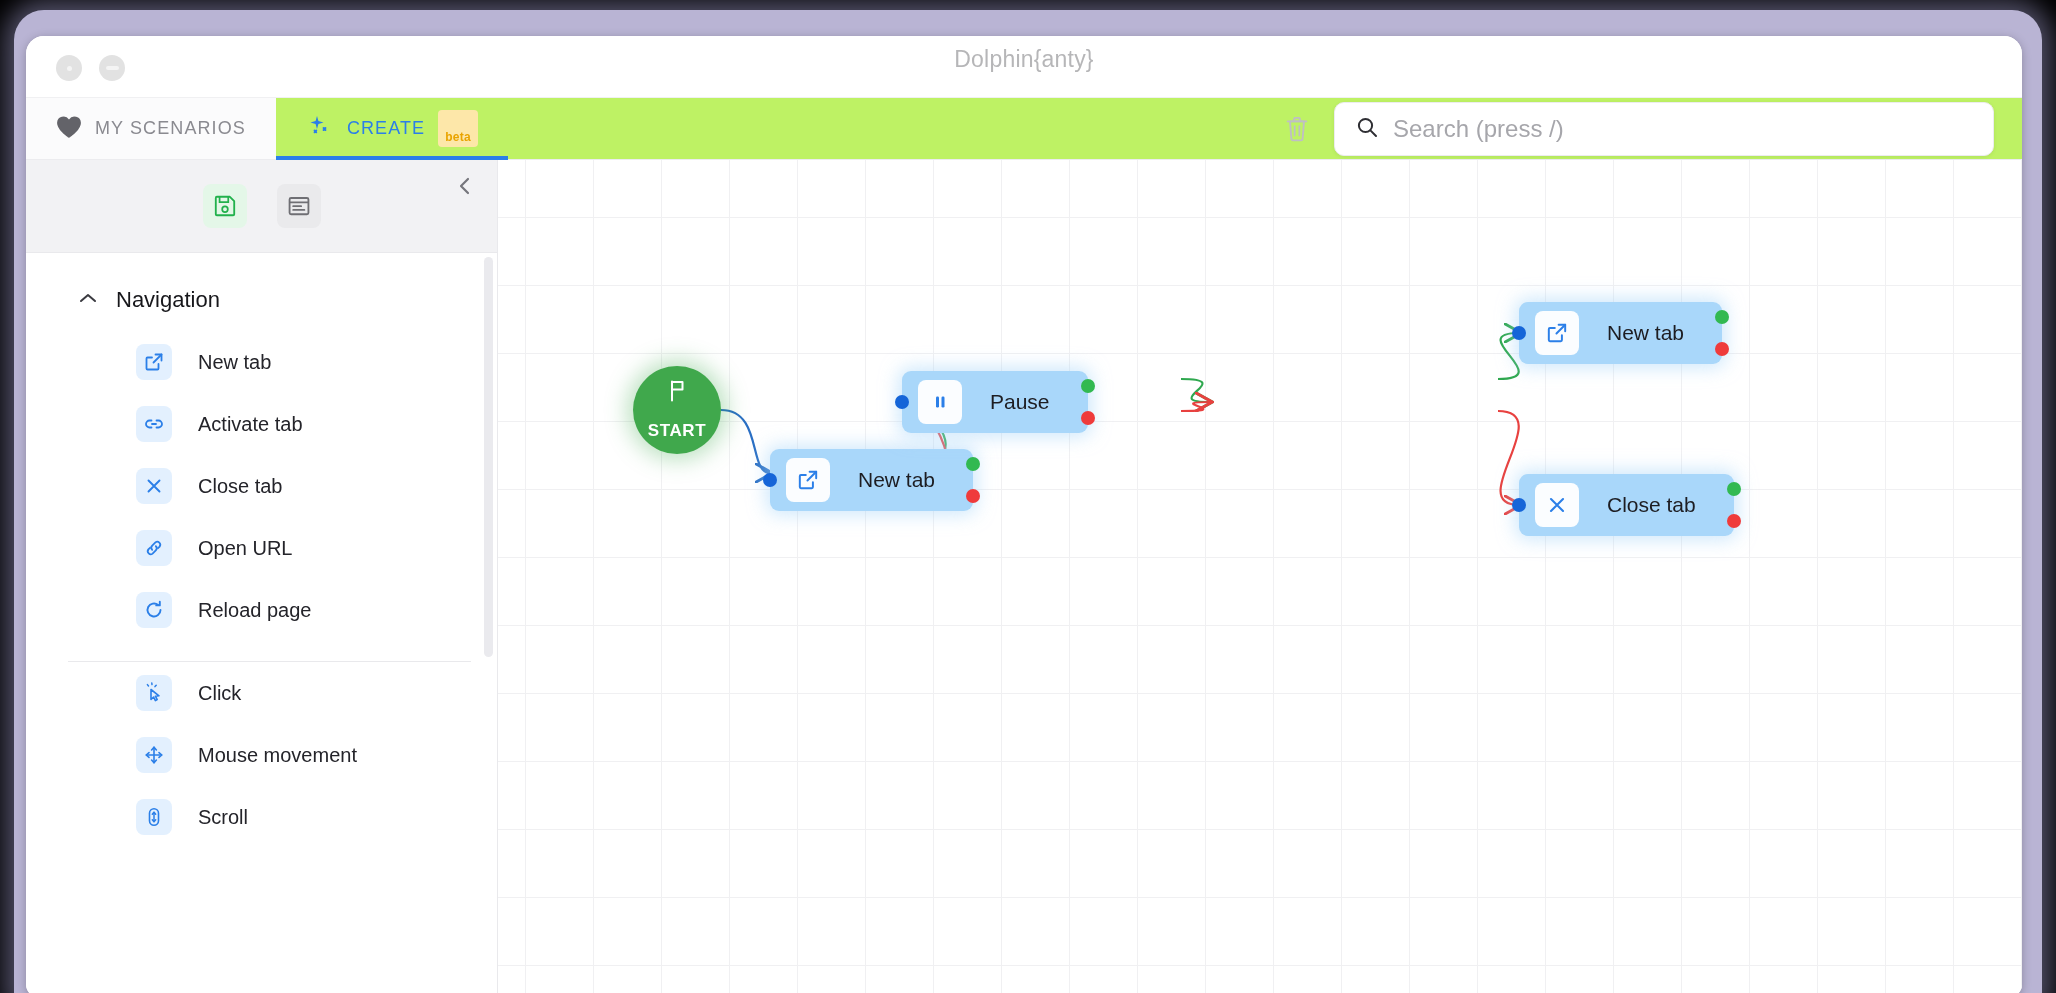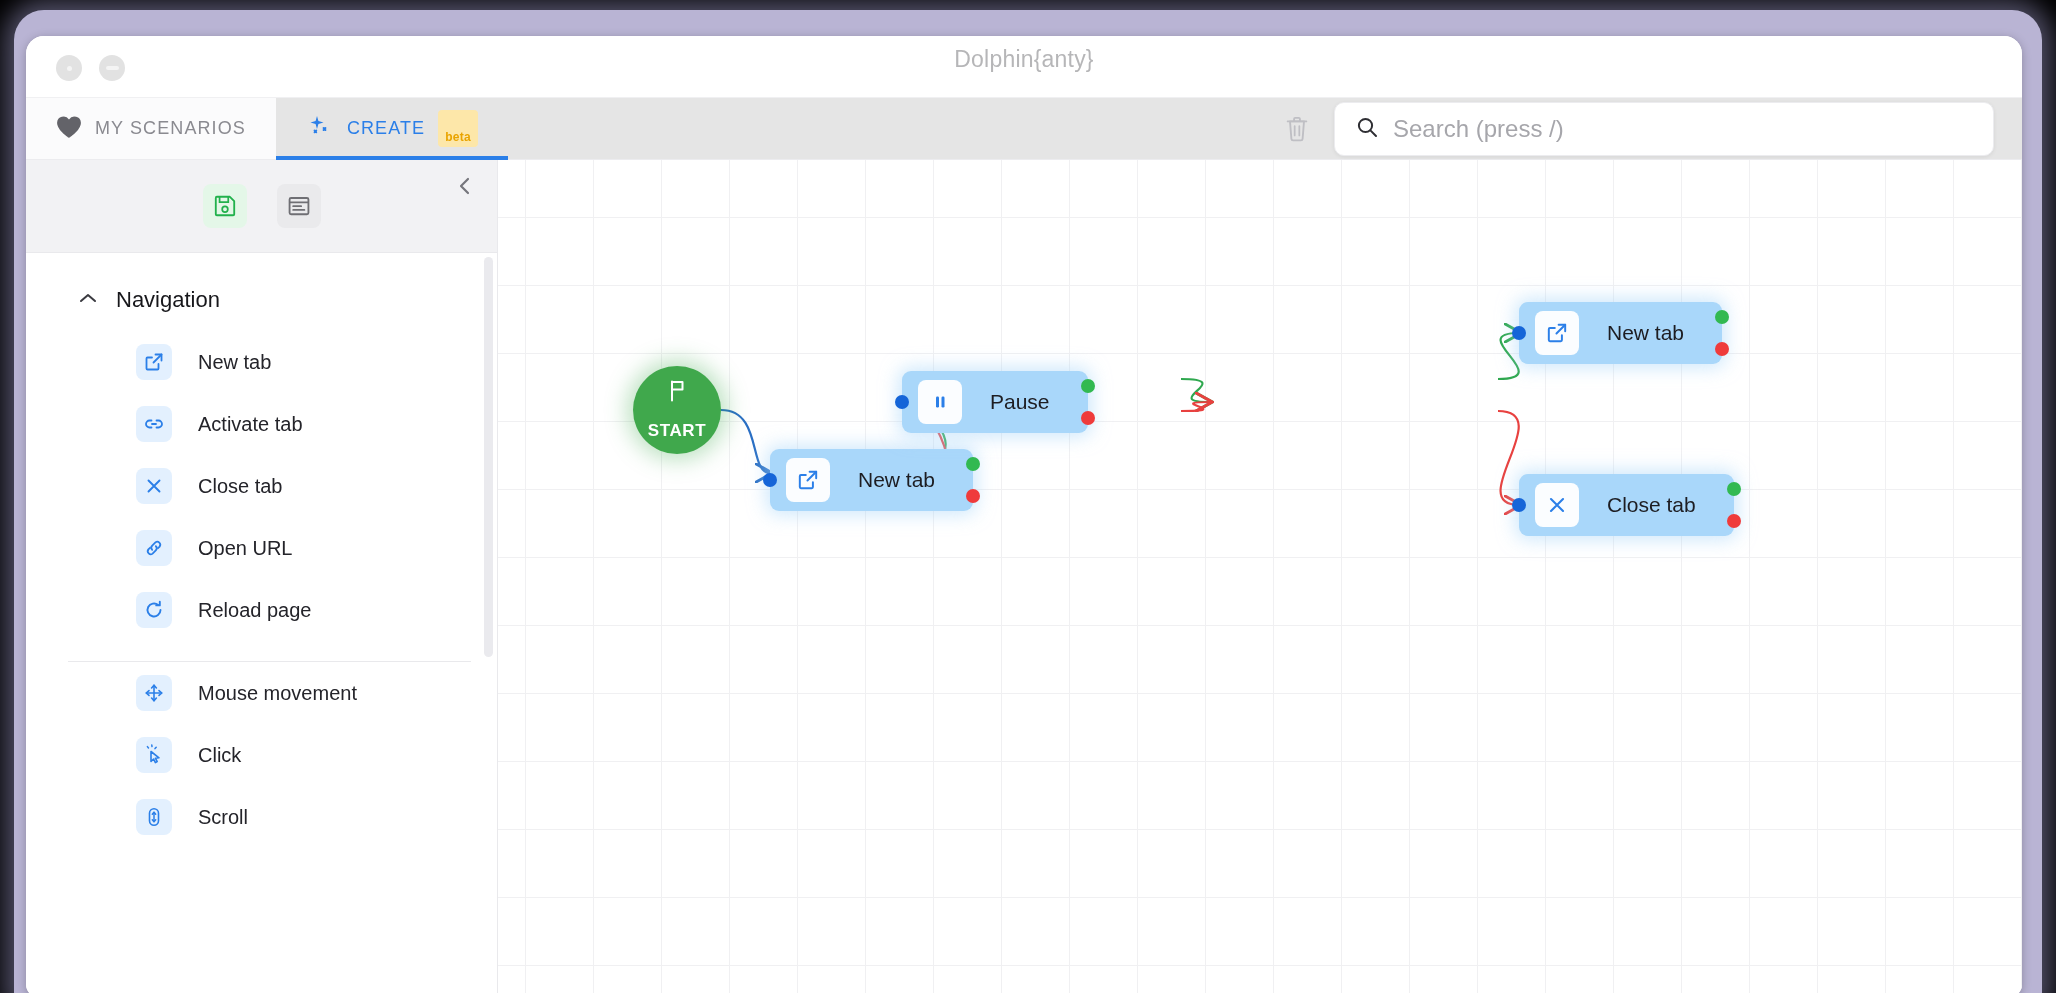--- a/index.html
+++ b/index.html
@@ -63,21 +63,21 @@
     text-align: center;
     font-size: 23px;
     color: #b6b6b8;
     letter-spacing: .2px;
   }
 
   
   #tabbar {
     position: relative;
     height: 62px;
-    background: #e5e5e5;
+    background: #bef264;
     border-bottom: 1px solid #ececef;
     display: flex; align-items: stretch;
   }
   .tab {
     display: flex; align-items: center; gap: 13px;
     padding: 0 30px;
     cursor: pointer;
     position: relative;
   }
   .tab-label { font-size: 18px; letter-spacing: 1.1px; font-weight: 400; }
@@ -411,38 +411,38 @@
             </div>
           </div>
 
           <div class="group-sep"></div>
 
           <div class="group">
 
             <div class="action-item">
               <span class="action-icon">
                 <svg width="22" height="22" viewBox="0 0 22 22">
+                  <path d="M8 7.5 L8 17.5 L10.6 15 L12.4 18.6 L14.2 17.6 L12.4 14.2 L16 13.8 Z" stroke="#2b7fe8" stroke-width="1.6" fill="none" stroke-linejoin="round"></path>
+                  <path d="M5.5 4 L4.4 2.6 M9 2.6 L8.8 1 M12 4.6 L13.2 3.2" stroke="#2b7fe8" stroke-width="1.5" stroke-linecap="round"></path>
+                </svg>
+              </span>
+              <span class="action-label">Click</span>
+            </div>
+
+            <div class="action-item">
+              <span class="action-icon">
+                <svg width="22" height="22" viewBox="0 0 22 22">
                   <path d="M11 3.5 V18.5 M3.5 11 H18.5" stroke="#2b7fe8" stroke-width="1.6" stroke-linecap="round"></path>
                   <path d="M11 3.2 L8.6 6 M11 3.2 L13.4 6" stroke="#2b7fe8" stroke-width="1.6" fill="none" stroke-linecap="round"></path>
                   <path d="M11 18.8 L8.6 16 M11 18.8 L13.4 16" stroke="#2b7fe8" stroke-width="1.6" fill="none" stroke-linecap="round"></path>
                   <path d="M3.2 11 L6 8.6 M3.2 11 L6 13.4" stroke="#2b7fe8" stroke-width="1.6" fill="none" stroke-linecap="round"></path>
                   <path d="M18.8 11 L16 8.6 M18.8 11 L16 13.4" stroke="#2b7fe8" stroke-width="1.6" fill="none" stroke-linecap="round"></path>
                 </svg>
               </span>
               <span class="action-label">Mouse movement</span>
-            </div>
-
-            <div class="action-item">
-              <span class="action-icon">
-                <svg width="22" height="22" viewBox="0 0 22 22">
-                  <path d="M8 7.5 L8 17.5 L10.6 15 L12.4 18.6 L14.2 17.6 L12.4 14.2 L16 13.8 Z" stroke="#2b7fe8" stroke-width="1.6" fill="none" stroke-linejoin="round"></path>
-                  <path d="M5.5 4 L4.4 2.6 M9 2.6 L8.8 1 M12 4.6 L13.2 3.2" stroke="#2b7fe8" stroke-width="1.5" stroke-linecap="round"></path>
-                </svg>
-              </span>
-              <span class="action-label">Click</span>
             </div>
 
             <div class="action-item">
               <span class="action-icon">
                 <svg width="22" height="22" viewBox="0 0 22 22">
                   <rect x="6.5" y="2.8" width="9" height="16.4" rx="4.5" stroke="#2b7fe8" stroke-width="1.6" fill="none"></rect>
                   <path d="M11 6.5 V15.5" stroke="#2b7fe8" stroke-width="1.5" stroke-linecap="round"></path>
                   <path d="M11 6.2 L9.3 8.2 M11 6.2 L12.7 8.2" stroke="#2b7fe8" stroke-width="1.5" fill="none" stroke-linecap="round"></path>
                   <path d="M11 15.8 L9.3 13.8 M11 15.8 L12.7 13.8" stroke="#2b7fe8" stroke-width="1.5" fill="none" stroke-linecap="round"></path>
                 </svg>

